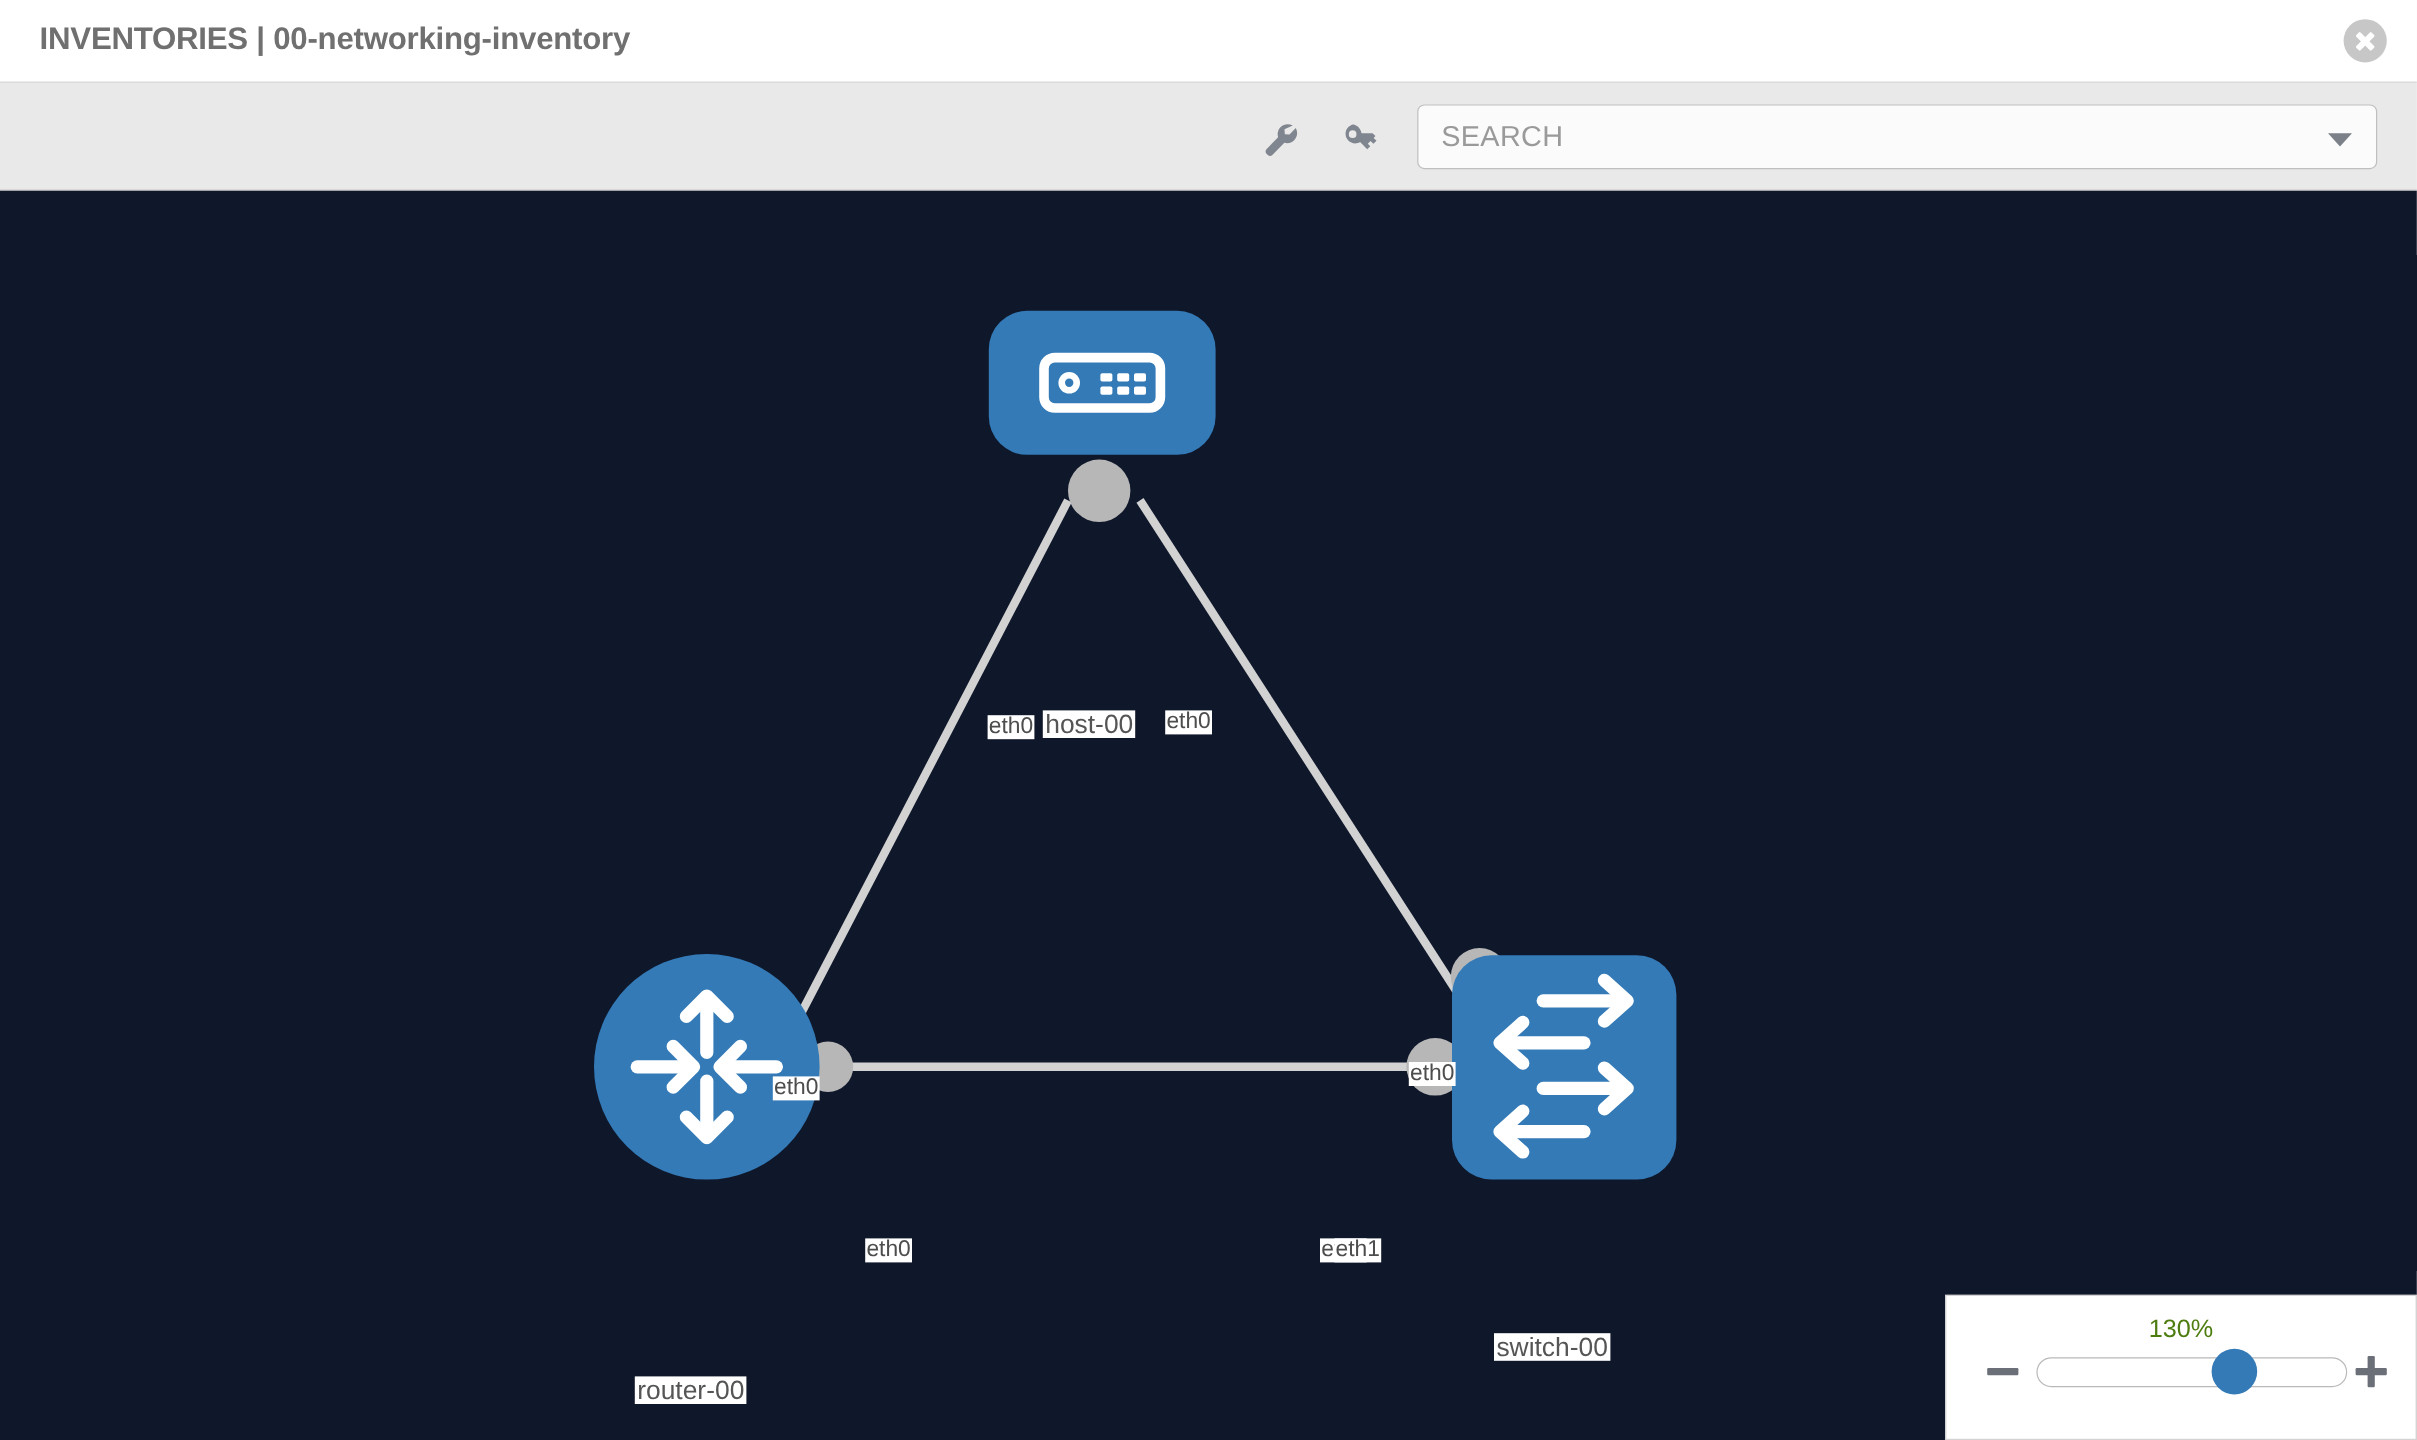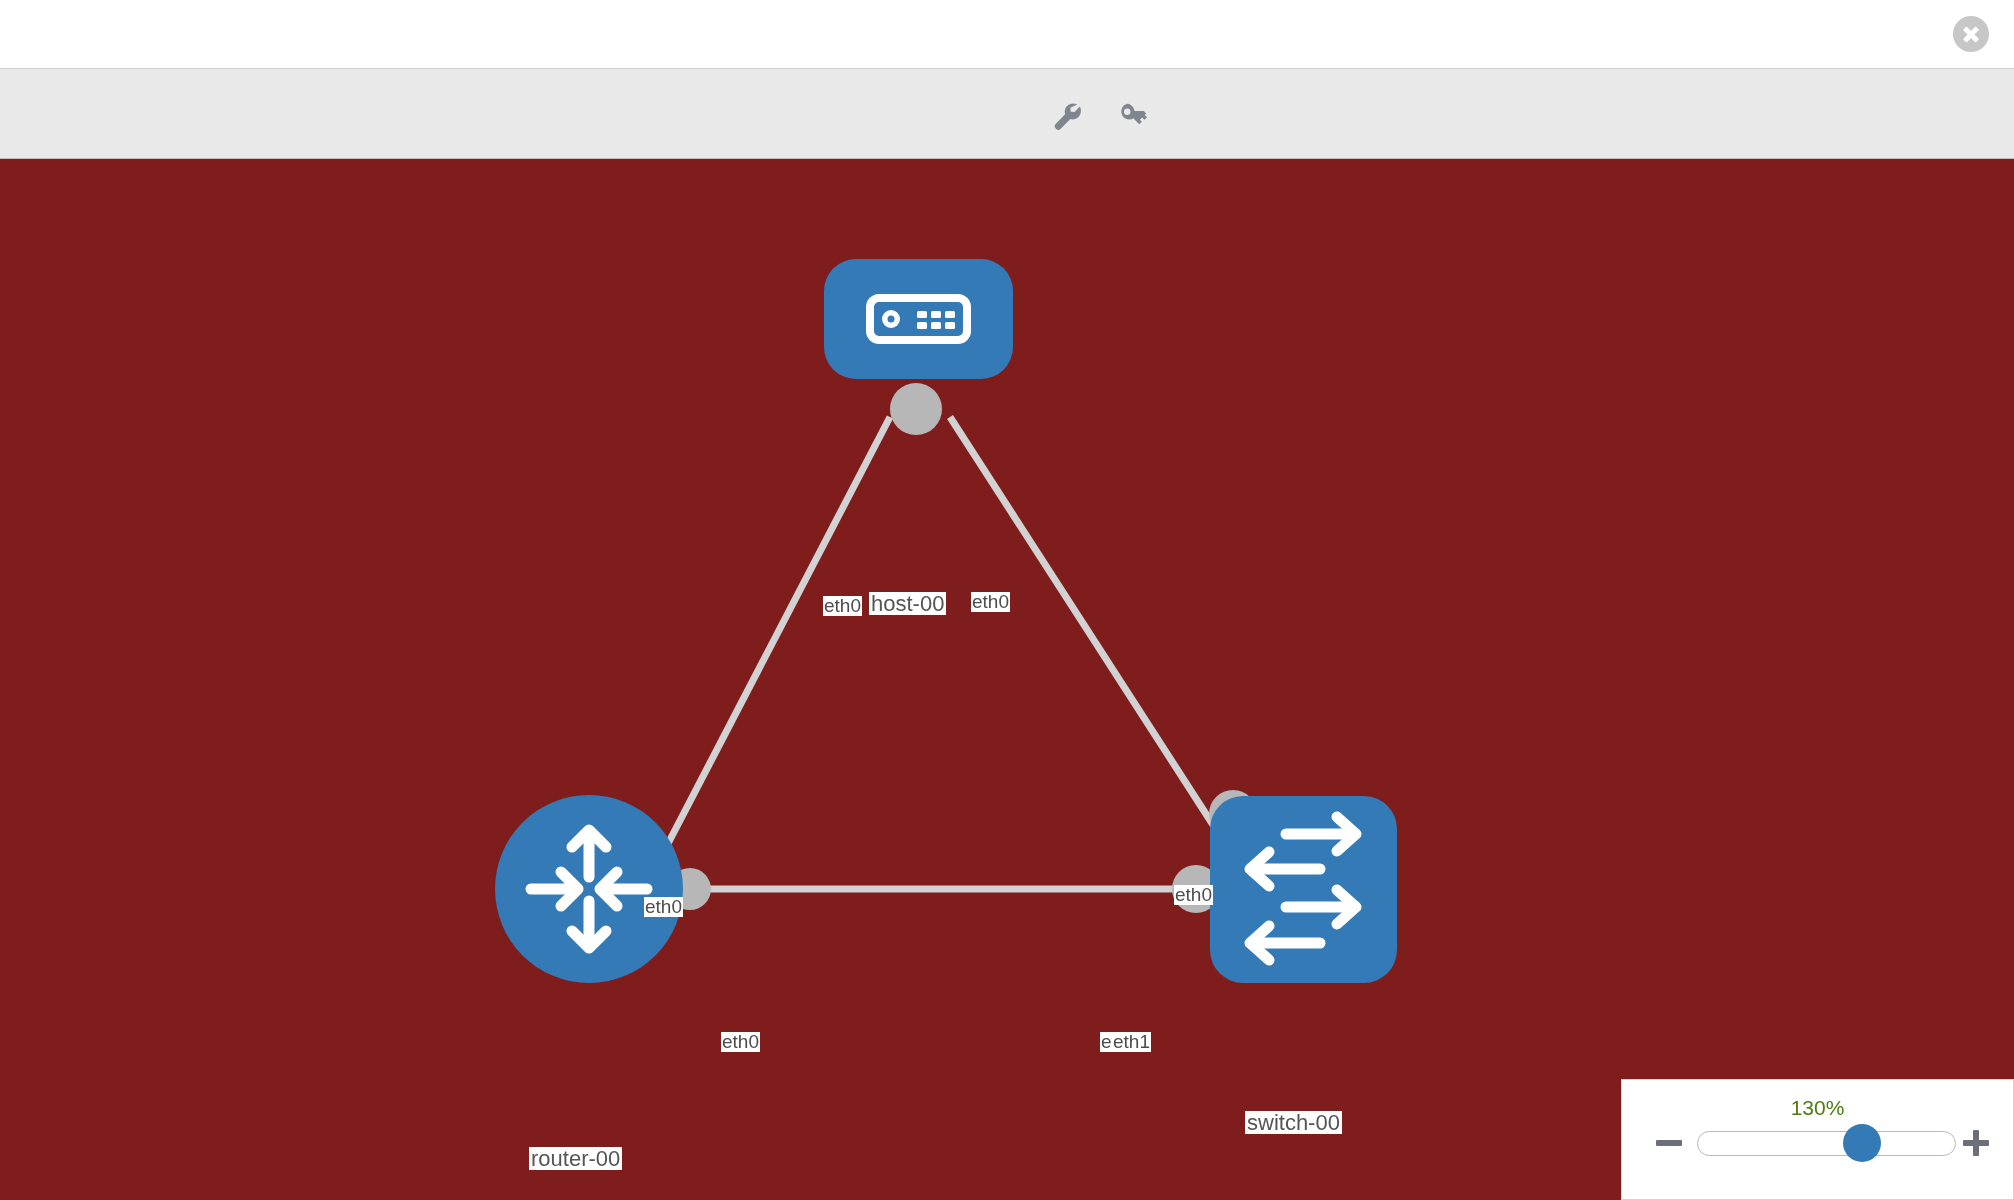--- a/index.html
+++ b/index.html
@@ -113,21 +113,21 @@
     font-size: 24px;
     color: #9a9a9a;
     letter-spacing: 0.3px;
   }
 
   
   .canvas {
     position: absolute;
     left: 0; top: 159px;
     width: 2014px; height: 1041px;
-    background: #7f1d1d;
+    background: #0f172a;
     overflow: hidden;
   }
   .canvas svg.graph {
     position: absolute;
     left: 0; top: 0;
   }
 
   
   .node-label {
     position: absolute;
@@ -199,39 +199,44 @@
     width: 38px; height: 38px;
     border-radius: 50%;
     background: #337ab7;
     cursor: grab;
   }
 </style>
 </head>
 <body>
 
 <div class="header">
+  <div class="breadcrumb">INVENTORIES | 00-networking-inventory</div>
   <div class="close-btn"></div>
 </div>
 
 <div class="toolbar">
 
 
   <div class="tool-icon wrench">
     <svg width="40" height="40" viewBox="0 0 40 40">
       <path d="M30.3 7.6c-3.4-2-7.7-1.3-10.3 1.4-2.2 2.3-2.8 5.5-1.9 8.3L8.4 27.3c-1 1-1 2.7 0 3.8l1.1 1.1c1 1 2.7 1 3.8 0l10-10.2c2.8.9 6 .2 8.2-2.1 2.7-2.8 3.2-7 1.3-10.3l-5.2 5.4-3.9-.2-.3-4 6.9-3.2z" fill="#80868f"></path>
       <circle cx="11.4" cy="30.2" r="1.7" fill="#80868f"></circle>
     </svg>
   </div>
 
   <div class="tool-icon key">
     <svg width="40" height="40" viewBox="0 0 40 40">
       <path d="M15.3 6.5c-4.4 0-8 3.6-8 8s3.6 8 8 8c1.5 0 2.9-.4 4.1-1.2l3.3 3.4 2.6 2.6 2.6-2.5-2.1-2.1 2.3-2.2 2.4 2.3 2.6-2.6-2.4-2.3 1.5-1.5-2.4-2.4-9.2 0c-.6-4.2-4.2-7.5-8.6-7.5zm-2.1 5.1a3.2 3.2 0 1 1 0 6.4 3.2 3.2 0 0 1 0-6.4z" fill="#80868f"></path>
     </svg>
   </div>
 
+  <div class="search-box">
+    <span class="label">SEARCH</span>
+    <span class="caret"></span>
+  </div>
 </div>
 
 <div class="canvas">
 
   <svg class="graph" width="2014" height="1041">
 
     <g stroke="#d2d2d2" stroke-width="7" fill="none">
       <line x1="890" y1="258" x2="660" y2="700"></line>
     </g>
     <g stroke="#d2d2d2" stroke-width="7" fill="none">

